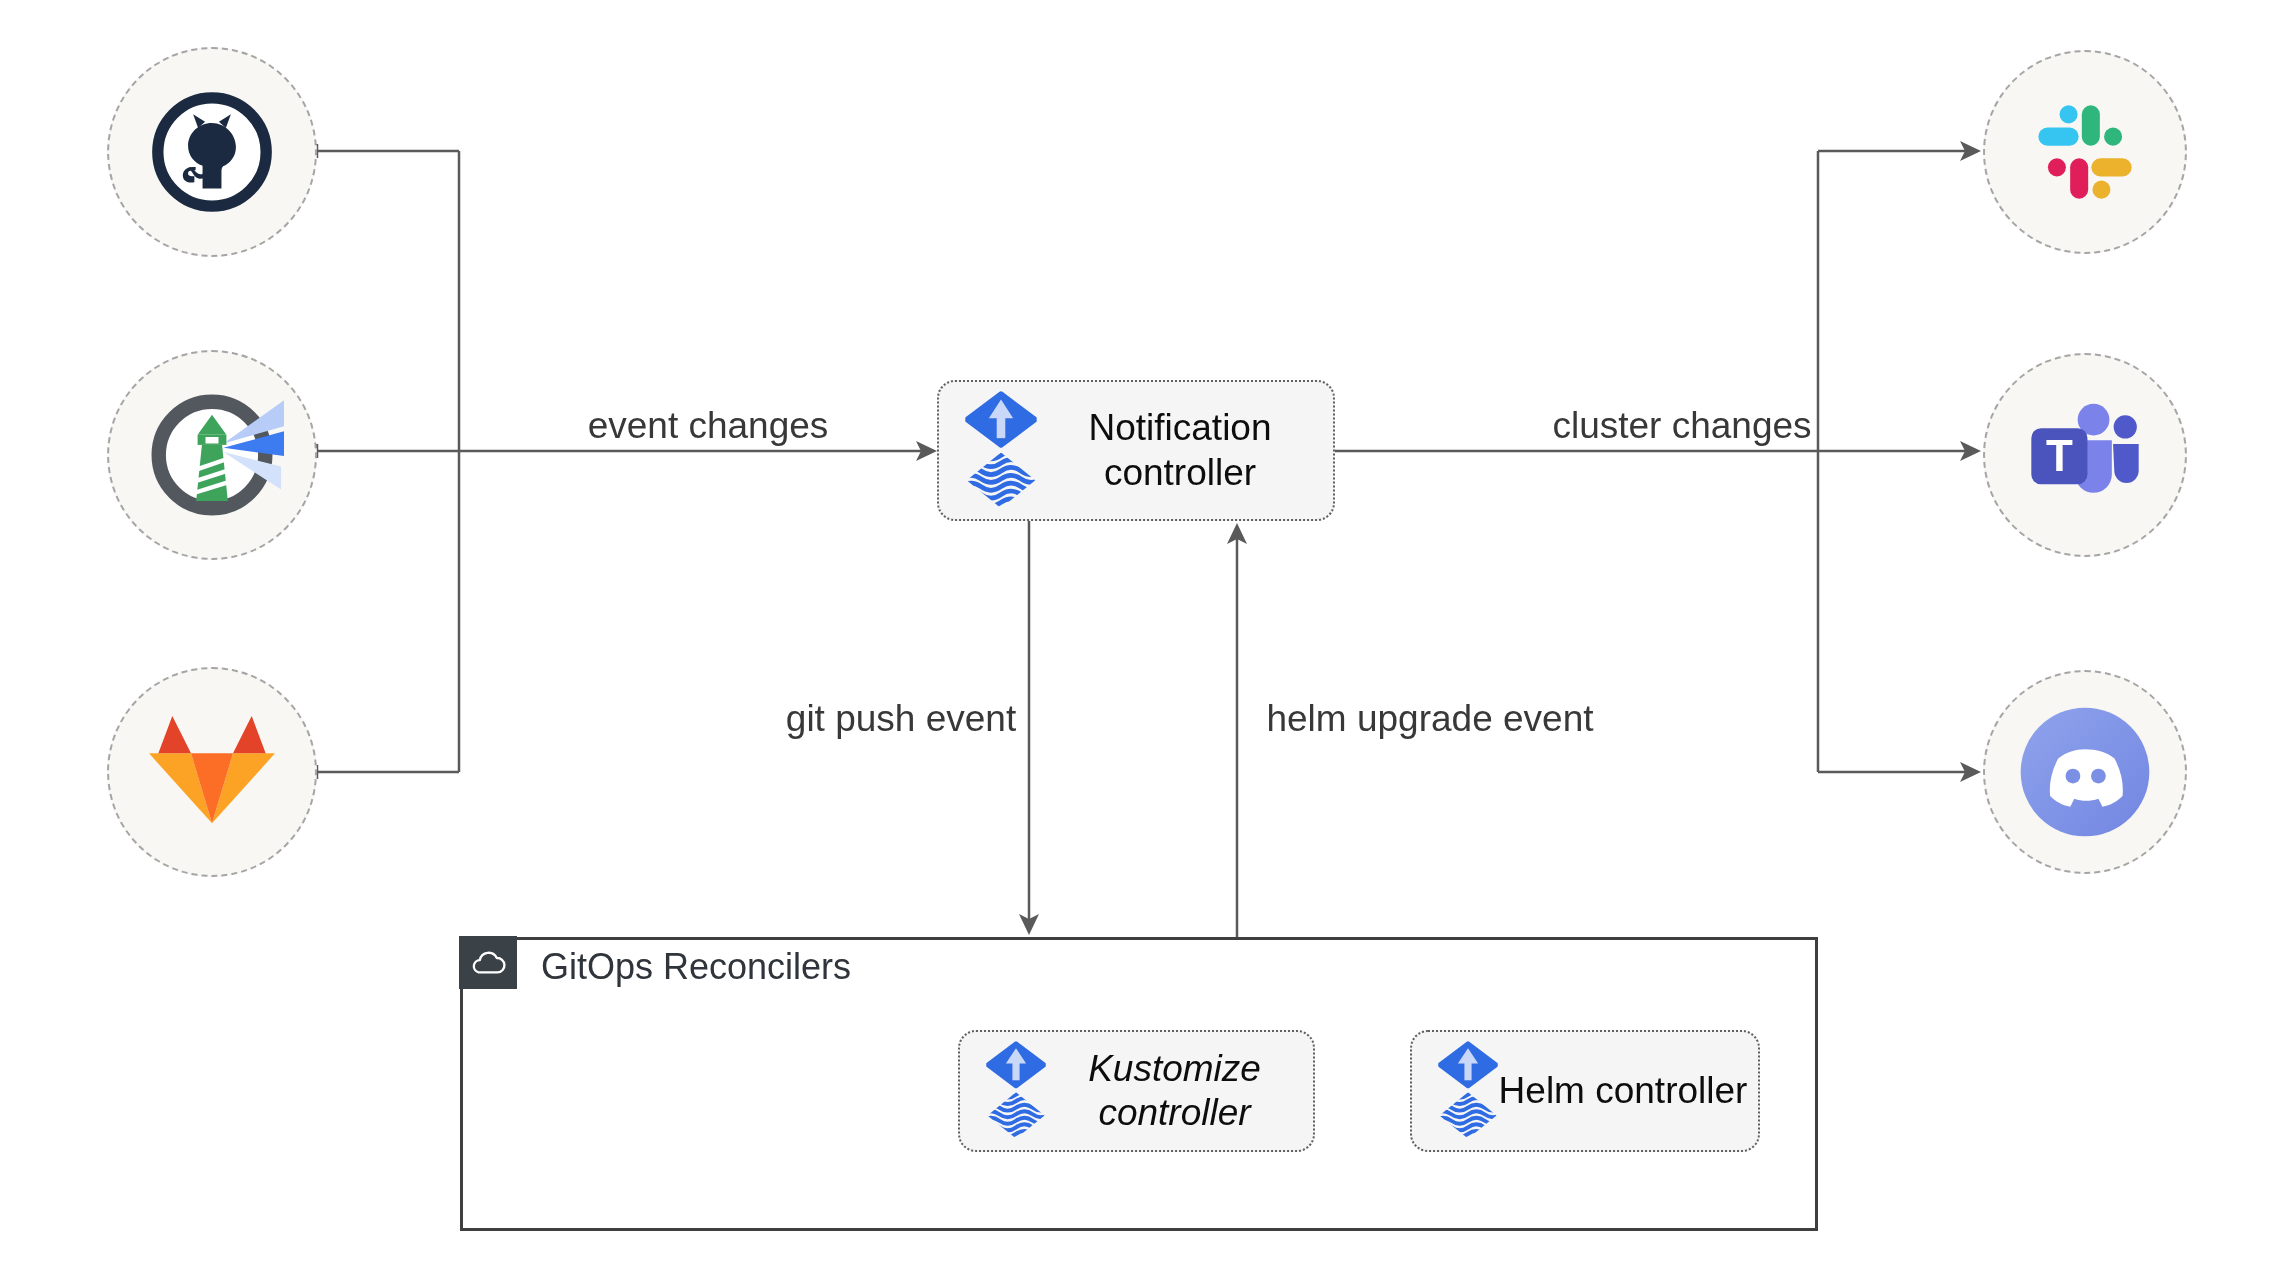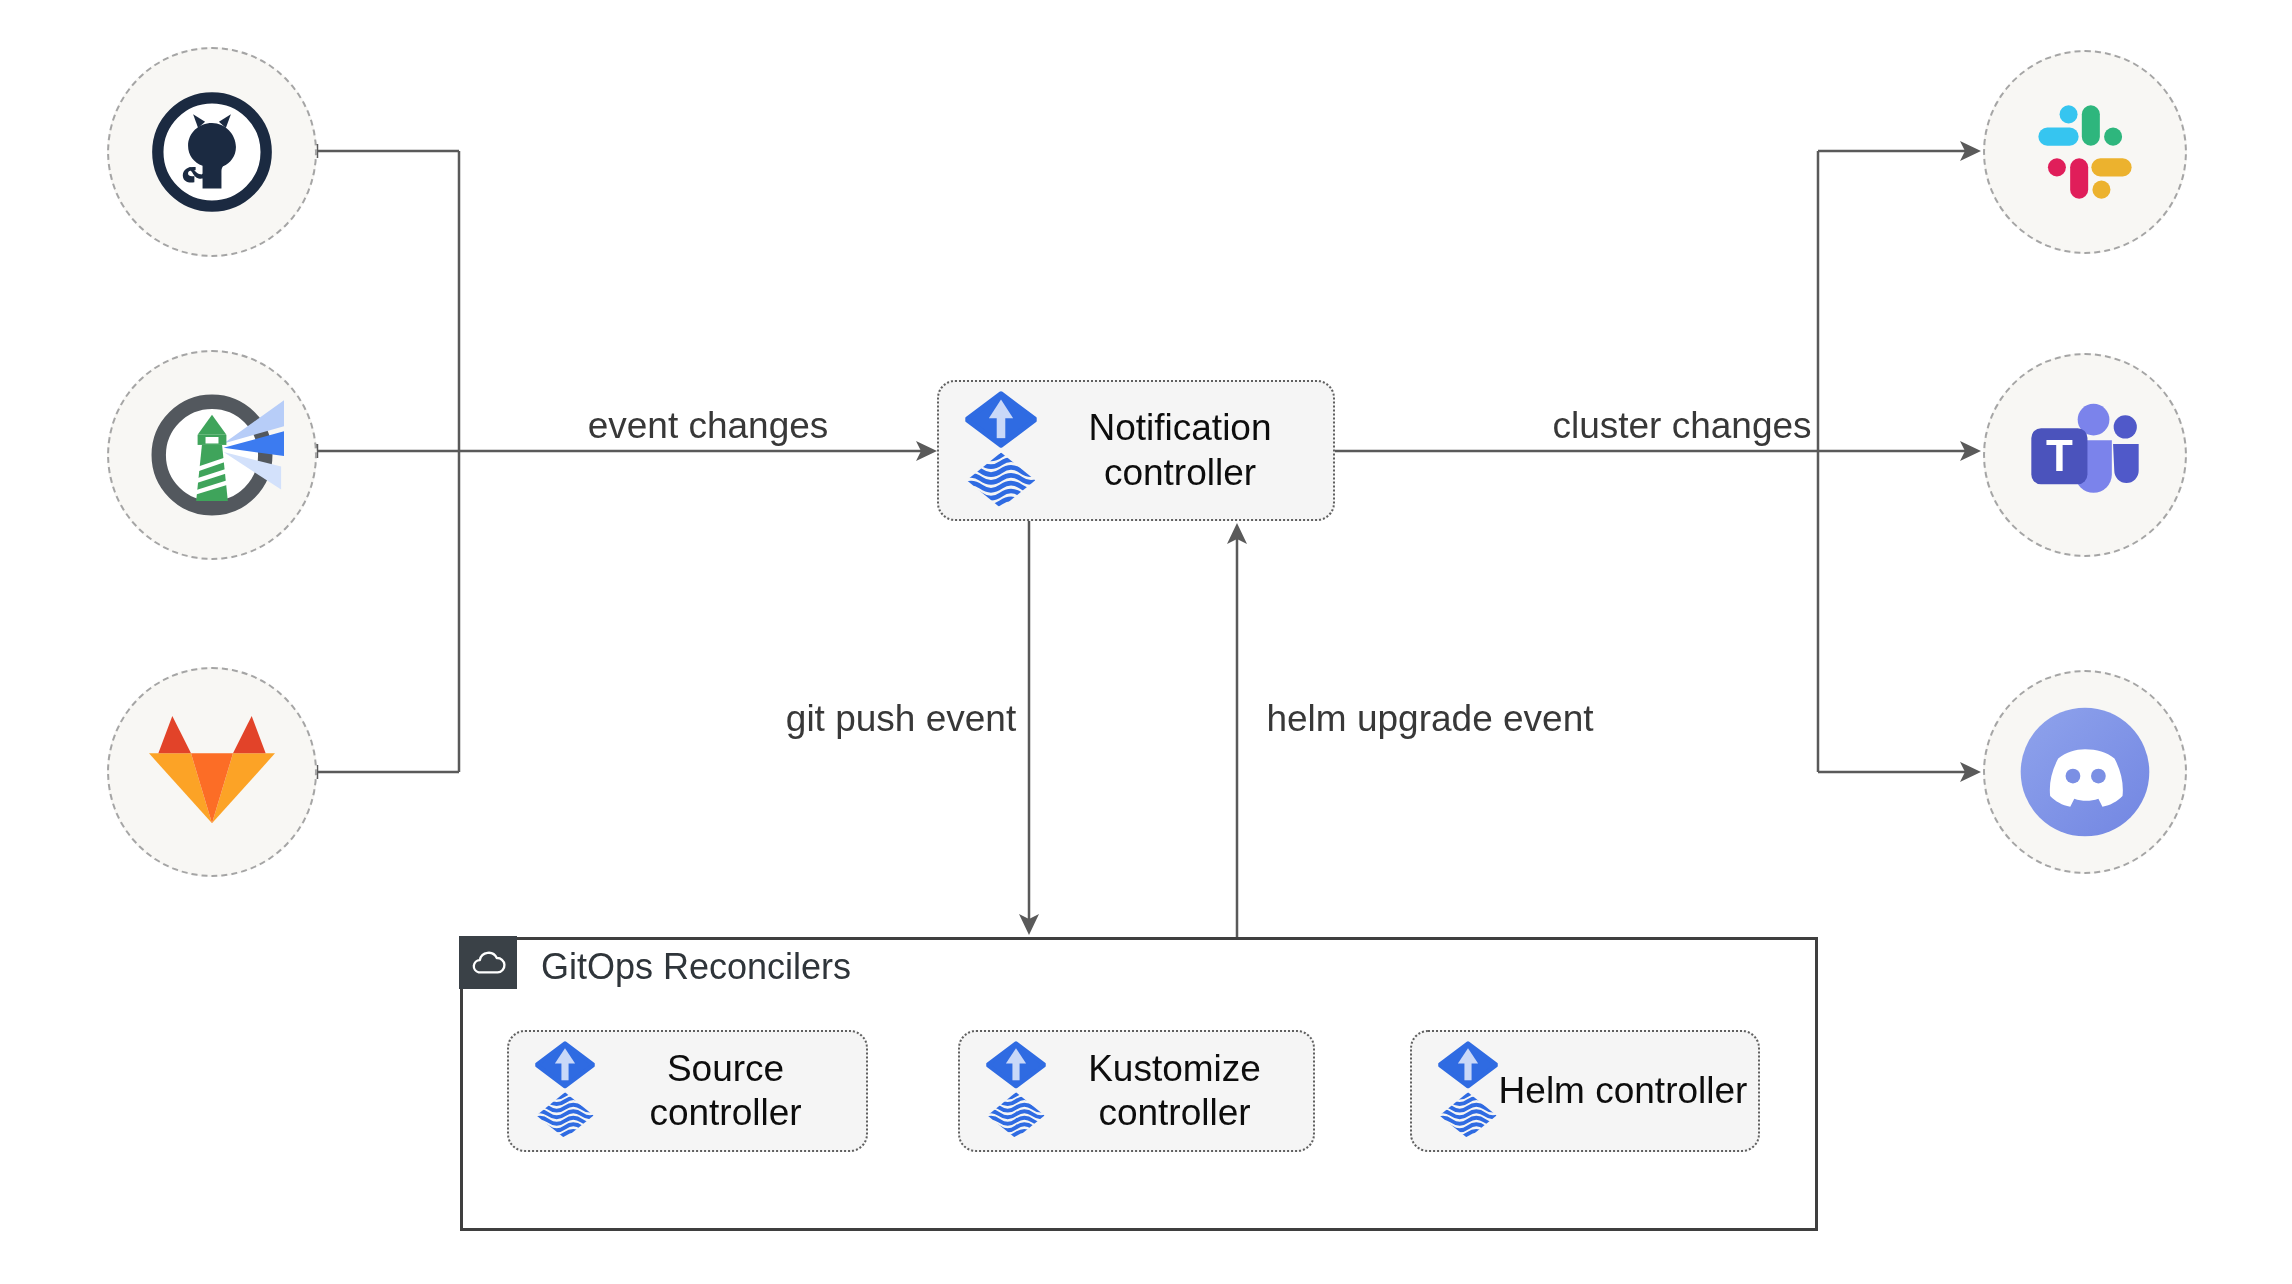--- a/index.html
+++ b/index.html
@@ -180,28 +180,22 @@
   <div class="edge-label" style="left:1430px;top:719px;">helm upgrade event</div>
 
   <div class="group-box"></div>
   <div class="group-badge">
     <svg width="40" height="28" viewBox="0 0 50 36">
       <path d="M13 30 a8 8 0 0 1 1.5 -15.8 a11.5 11.5 0 0 1 21.8 -2.6 a8 8 0 0 1 1.2 18.4 z" fill="none" stroke="#ffffff" stroke-width="3" stroke-linejoin="round"></path>
     </svg>
   </div>
   <div class="group-title">GitOps Reconcilers</div>
 
-  <div class="ctrl-box" style="left:507px;top:1030px;width:361px;height:122px;">
-    <svg class="flux-sm" viewBox="0 0 100 168">
-        <use href="#flux-sym"></use>
-      </svg>
-    <div class="ctrl-label">Source controller</div>
-  </div>
-
-  <div class="ctrl-box" style="left:958px;top:1030px;width:357px;height:122px;">
+
+  <div class="ctrl-box" style="left:958px;top:1030px;width:357px;height:122px;font-style:italic;">
     <svg class="flux-sm" viewBox="0 0 100 168">
         <use href="#flux-sym"></use>
       </svg>
     <div class="ctrl-label">Kustomize controller</div>
   </div>
 
   <div class="ctrl-box" style="left:1410px;top:1030px;width:350px;height:122px;">
     <svg class="flux-sm" viewBox="0 0 100 168">
         <use href="#flux-sym"></use>
       </svg>

